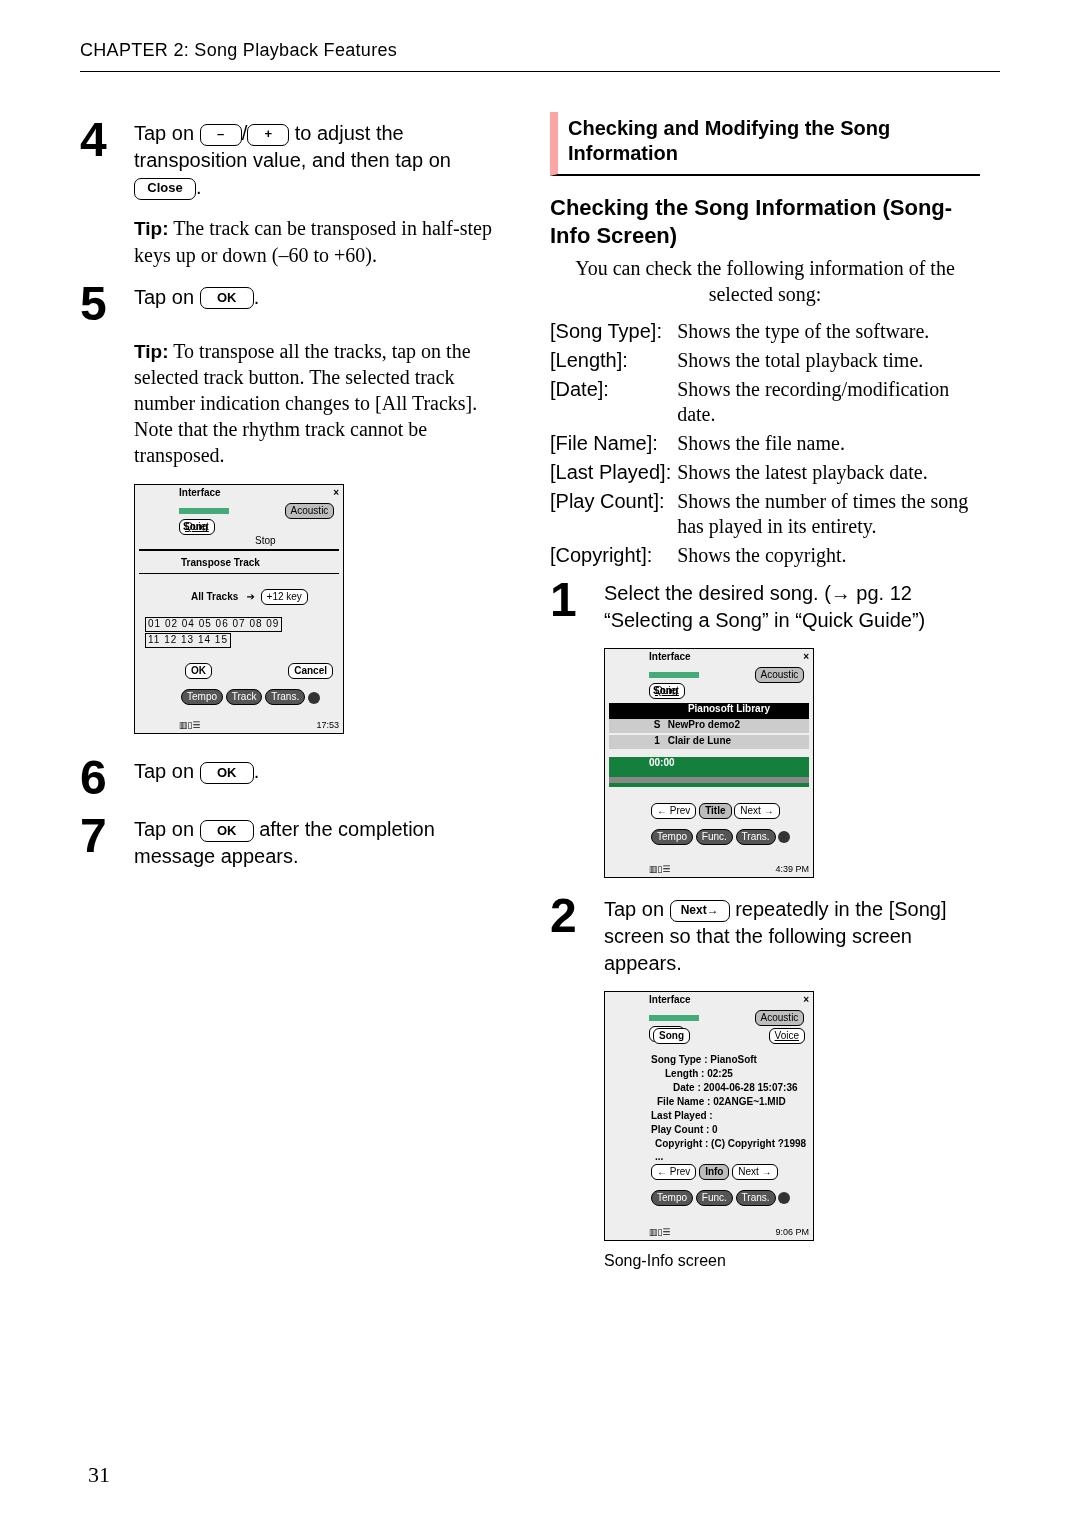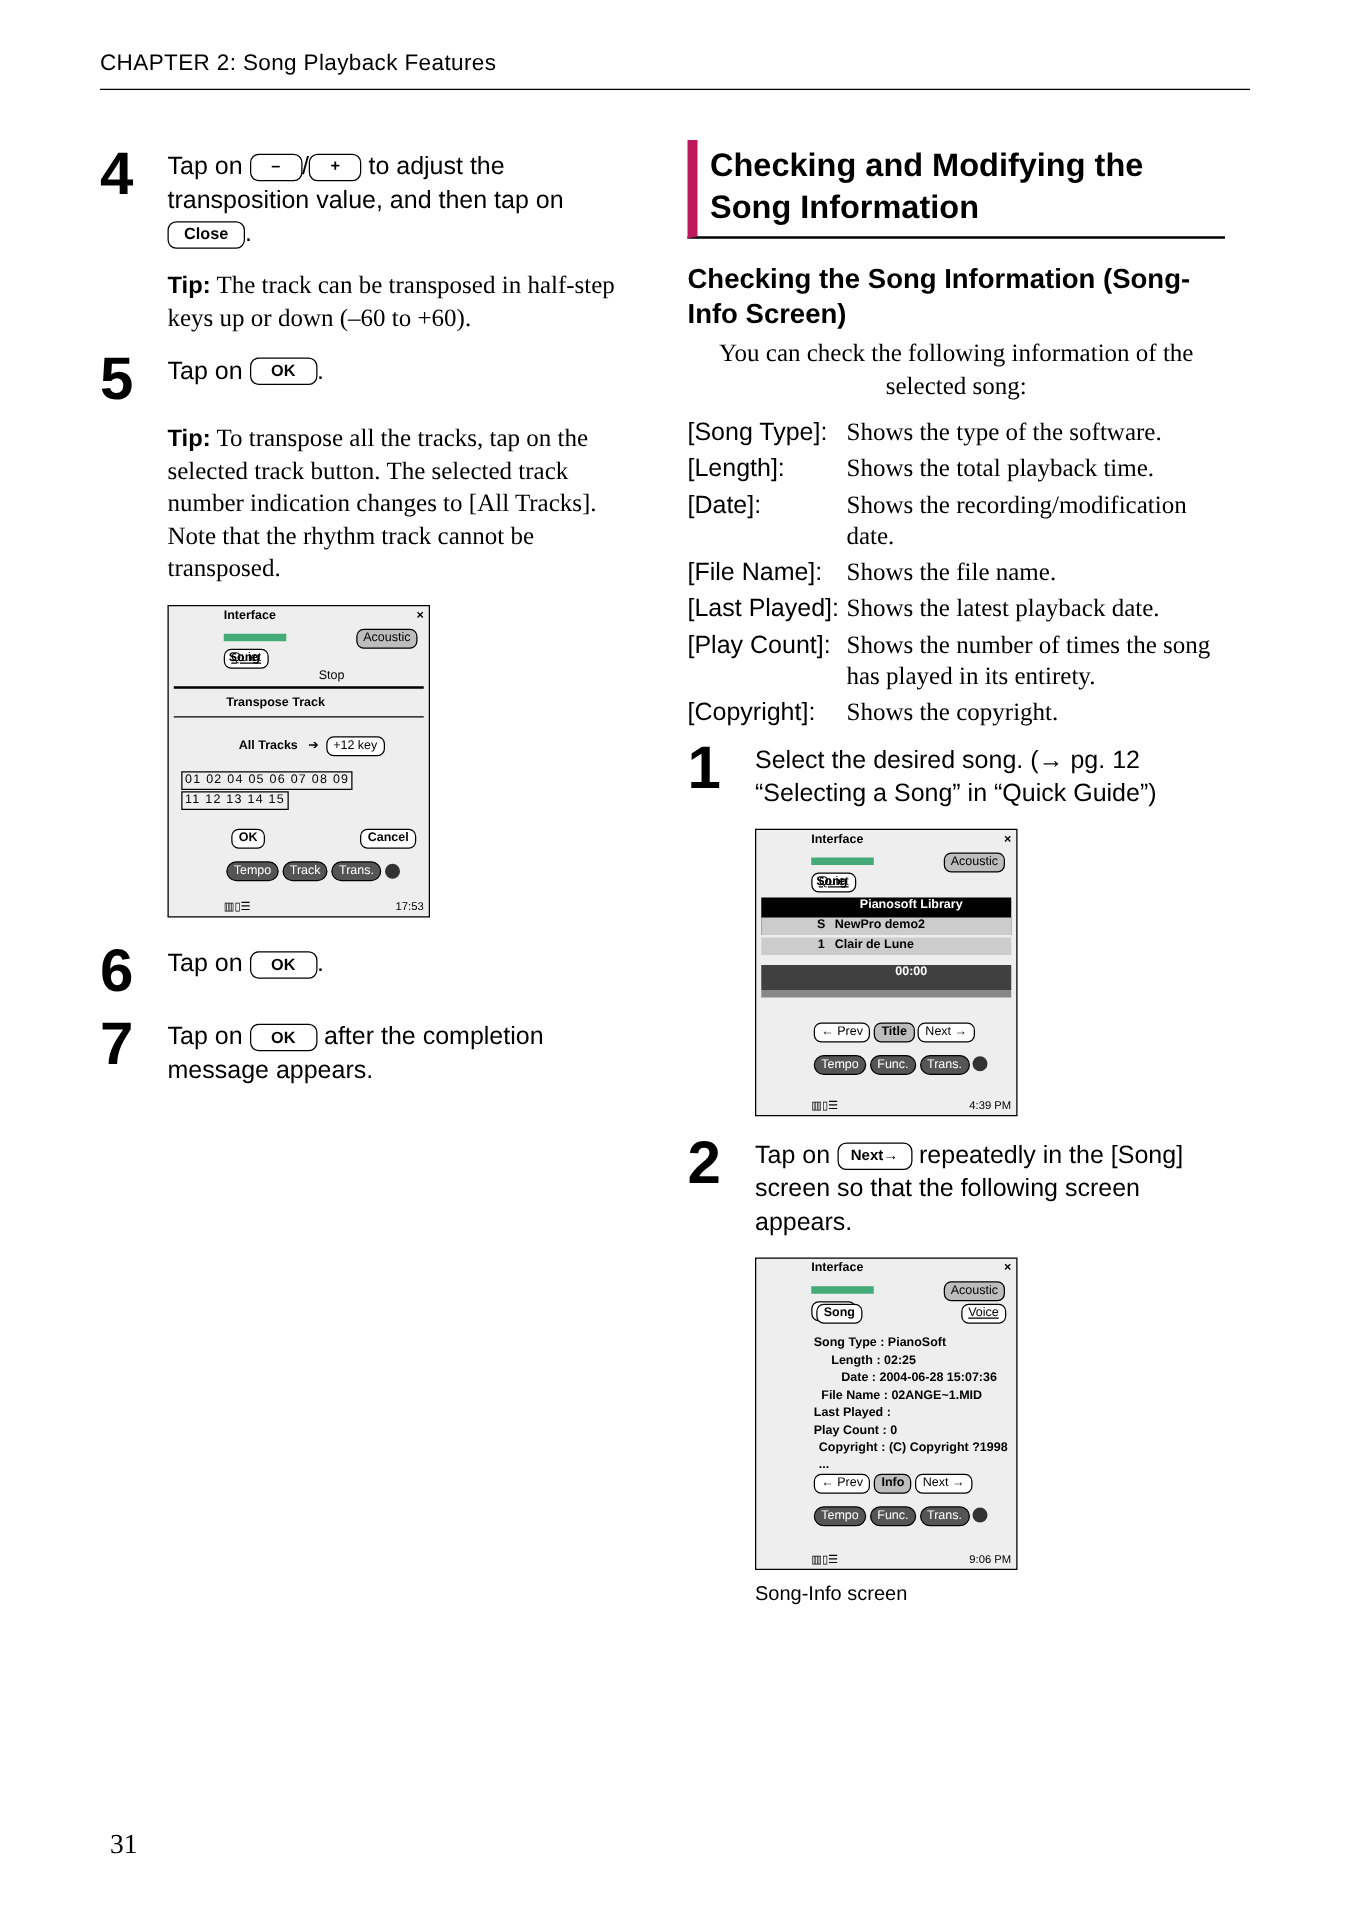--- a/index.html
+++ b/index.html
@@ -92,24 +92,24 @@
     display: block;
     margin: 10px 0 10px 54px;
     background: #eee;
     border: 1px solid #000;
     box-sizing: border-box;
     position: relative;
   }
   .section-title {
     font-family: Arial, Helvetica, sans-serif;
     font-weight: 900;
-    font-size: 26px;
+    font-size: 20px;
     line-height: 1.25;
     border-bottom: 2px solid #000;
-    border-left: 8px solid #be185d;
+    border-left: 8px solid #fca5a5;
     padding: 4px 0 8px 10px;
     margin: 0 0 18px 0;
   }
   .subheading {
     font-family: Arial, Helvetica, sans-serif;
     font-weight: 900;
     font-size: 22px;
     line-height: 1.25;
     margin: 6px 0 6px 0;
   }
@@ -318,30 +318,30 @@
       <div class="screenshot" style="width:210px;height:230px;">
         <div class="sshot-row" style="left:4px;top:2px;font-weight:bold;">Interface</div>
         <div class="sshot-row" style="right:4px;top:2px;font-weight:bold;">×</div>
         <div class="sshot-row" style="left:4px;top:18px;">
           <span style="display:inline-block;width:50px;height:6px;background:#4a7;"></span>
           <span style="display:inline-block;width:50px;"></span>
           <span class="sshot-btn sshot-gray">Acoustic</span>
           <span class="sshot-btn" style="text-decoration:underline;">Quiet</span>
         </div>
         <div class="sshot-row" style="left:8px;top:36px;font-weight:bold;">Song</div>
-        <div class="sshot-row" style="left:4px;top:54px;right:4px;height:30px;background:#000;color:#fff;text-align:center;font-weight:bold;">Pianosoft Library</div>
+        <div class="sshot-row" style="left:4px;top:54px;right:4px;height:16px;background:#000;color:#fff;text-align:center;font-weight:bold;">Pianosoft Library</div>
         <div class="sshot-row" style="left:4px;top:70px;right:4px;height:14px;background:#ccc;">
           <span style="display:inline-block;width:16px;text-align:center;font-weight:bold;">S</span>
           <span style="font-weight:bold;">NewPro demo2</span>
         </div>
         <div class="sshot-row" style="left:4px;top:86px;right:4px;height:14px;background:#ccc;">
           <span style="display:inline-block;width:16px;text-align:center;font-weight:bold;">1</span>
           <span style="font-weight:bold;">Clair de Lune</span>
         </div>
-        <div class="sshot-row" style="left:4px;top:108px;right:4px;text-align:center;font-weight:bold;background:#404040;color:#fff;height:20px;">00:00</div>
+        <div class="sshot-row" style="left:4px;top:108px;right:4px;font-weight:bold;background:#15803d;color:#fff;height:30px;">00:00</div>
         <div class="sshot-row" style="left:4px;top:128px;right:4px;height:6px;background:#888;"></div>
         <div class="sshot-row" style="left:6px;top:154px;right:6px;">
           <span class="sshot-btn">← <span>Prev</span></span>
           <span class="sshot-btn sshot-gray" style="font-weight:bold;">Title</span>
           <span class="sshot-btn"><span>Next</span> →</span>
         </div>
         <div class="sshot-row" style="left:6px;top:180px;right:6px;">
           <span class="sshot-btn" style="background:#555;color:#fff;border-radius:8px;">Tempo</span>
           <span class="sshot-btn" style="background:#555;color:#fff;border-radius:8px;">Func.</span>
           <span class="sshot-btn" style="background:#555;color:#fff;border-radius:8px;">Trans.</span>

